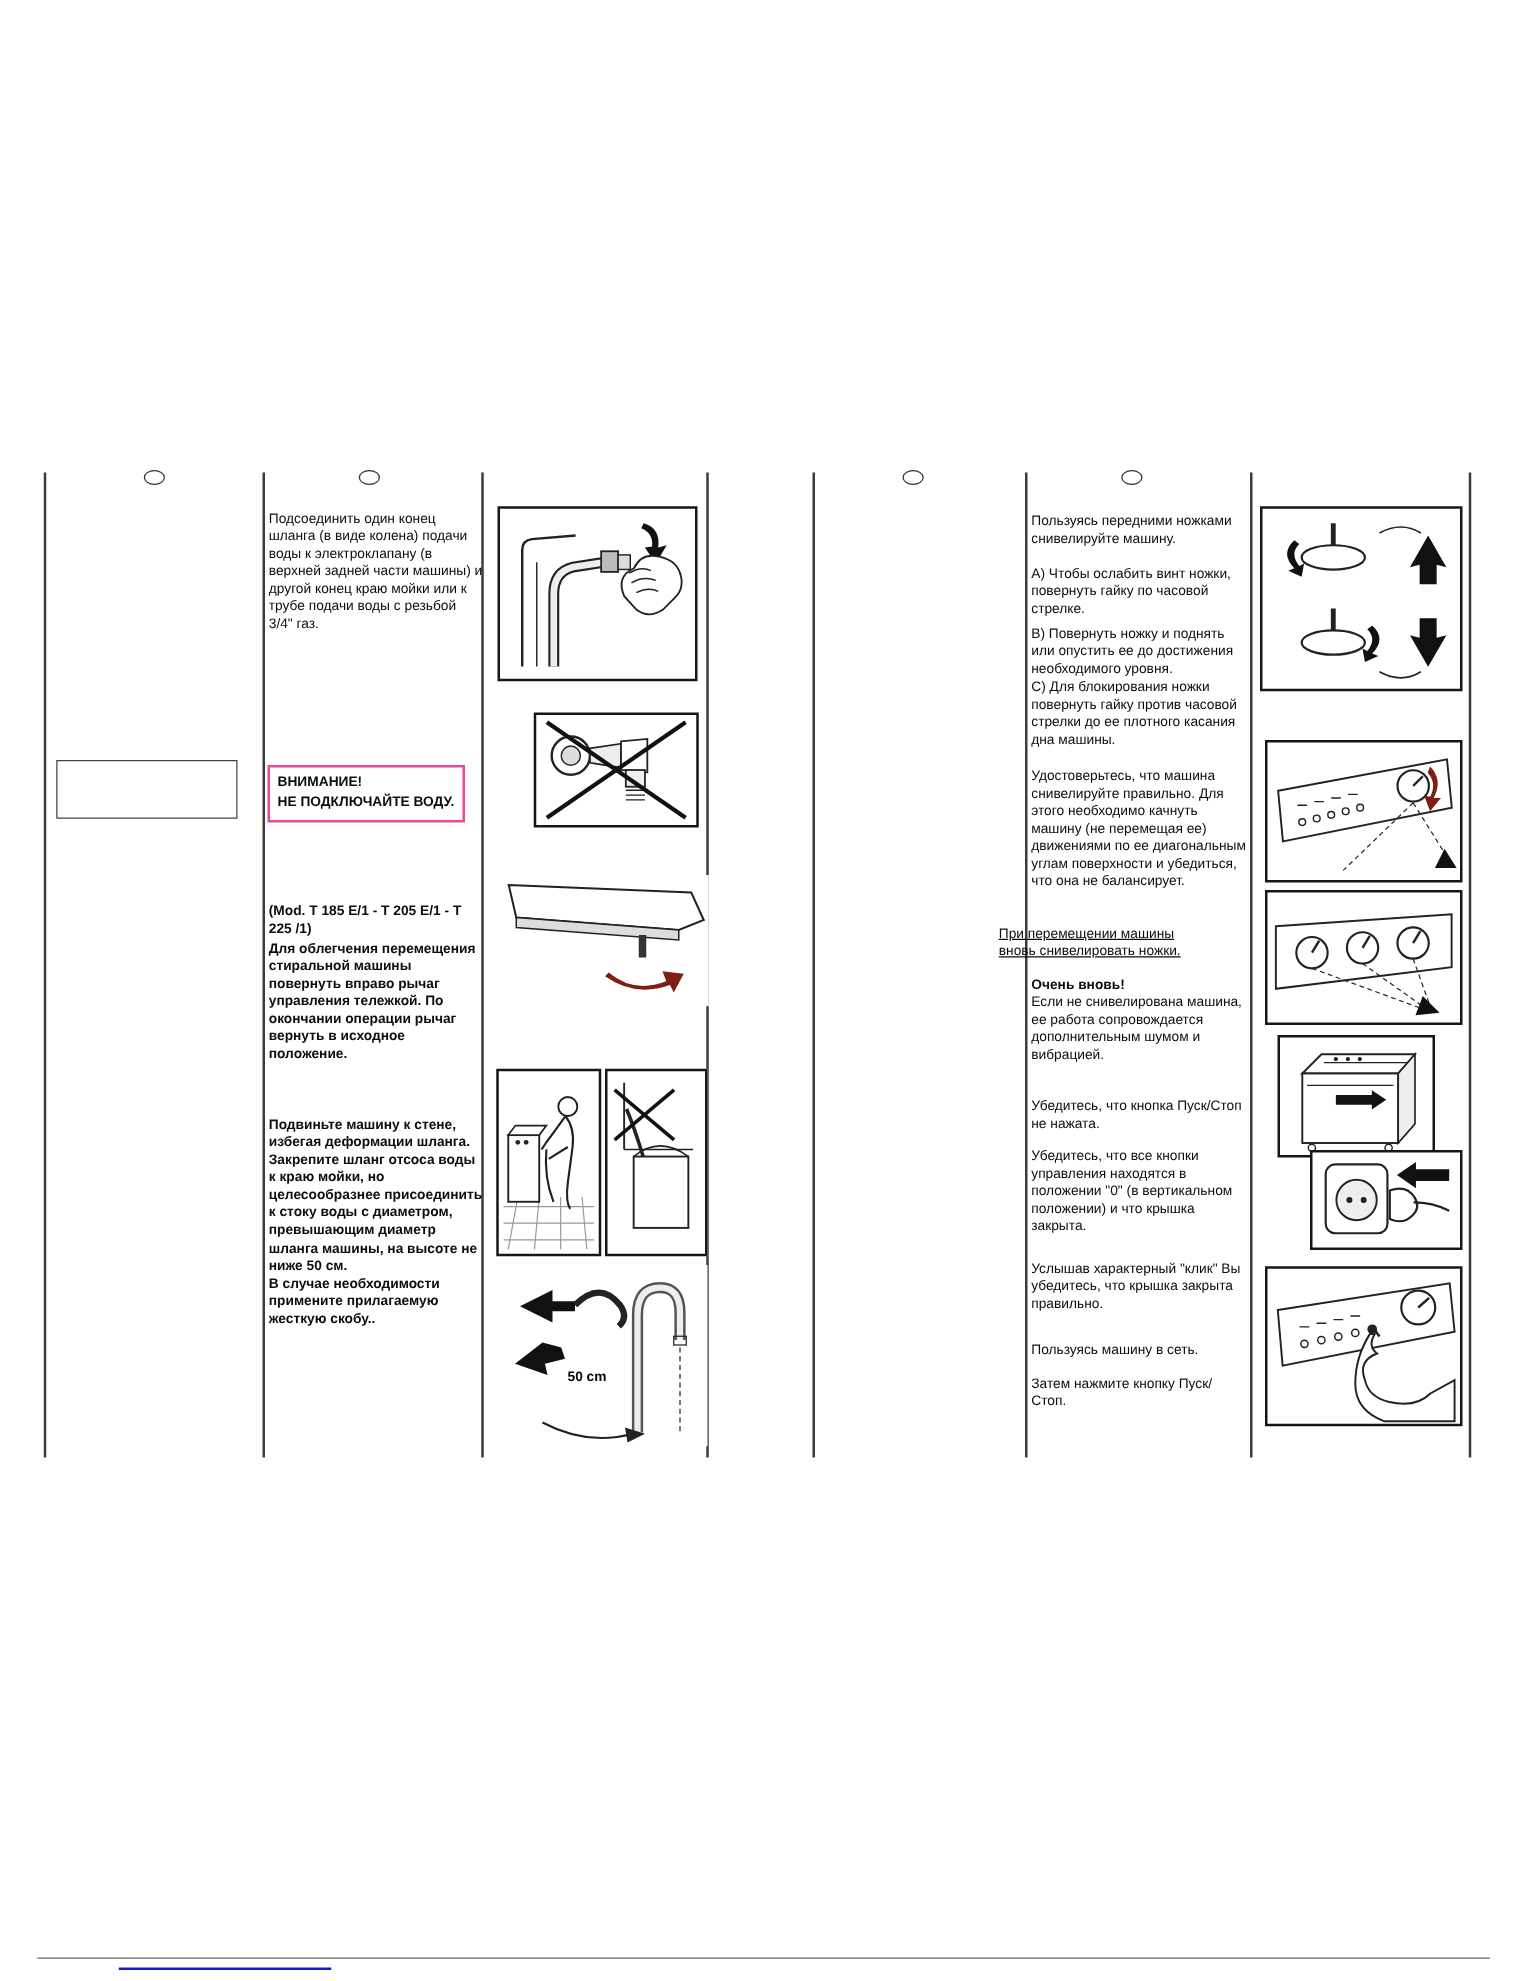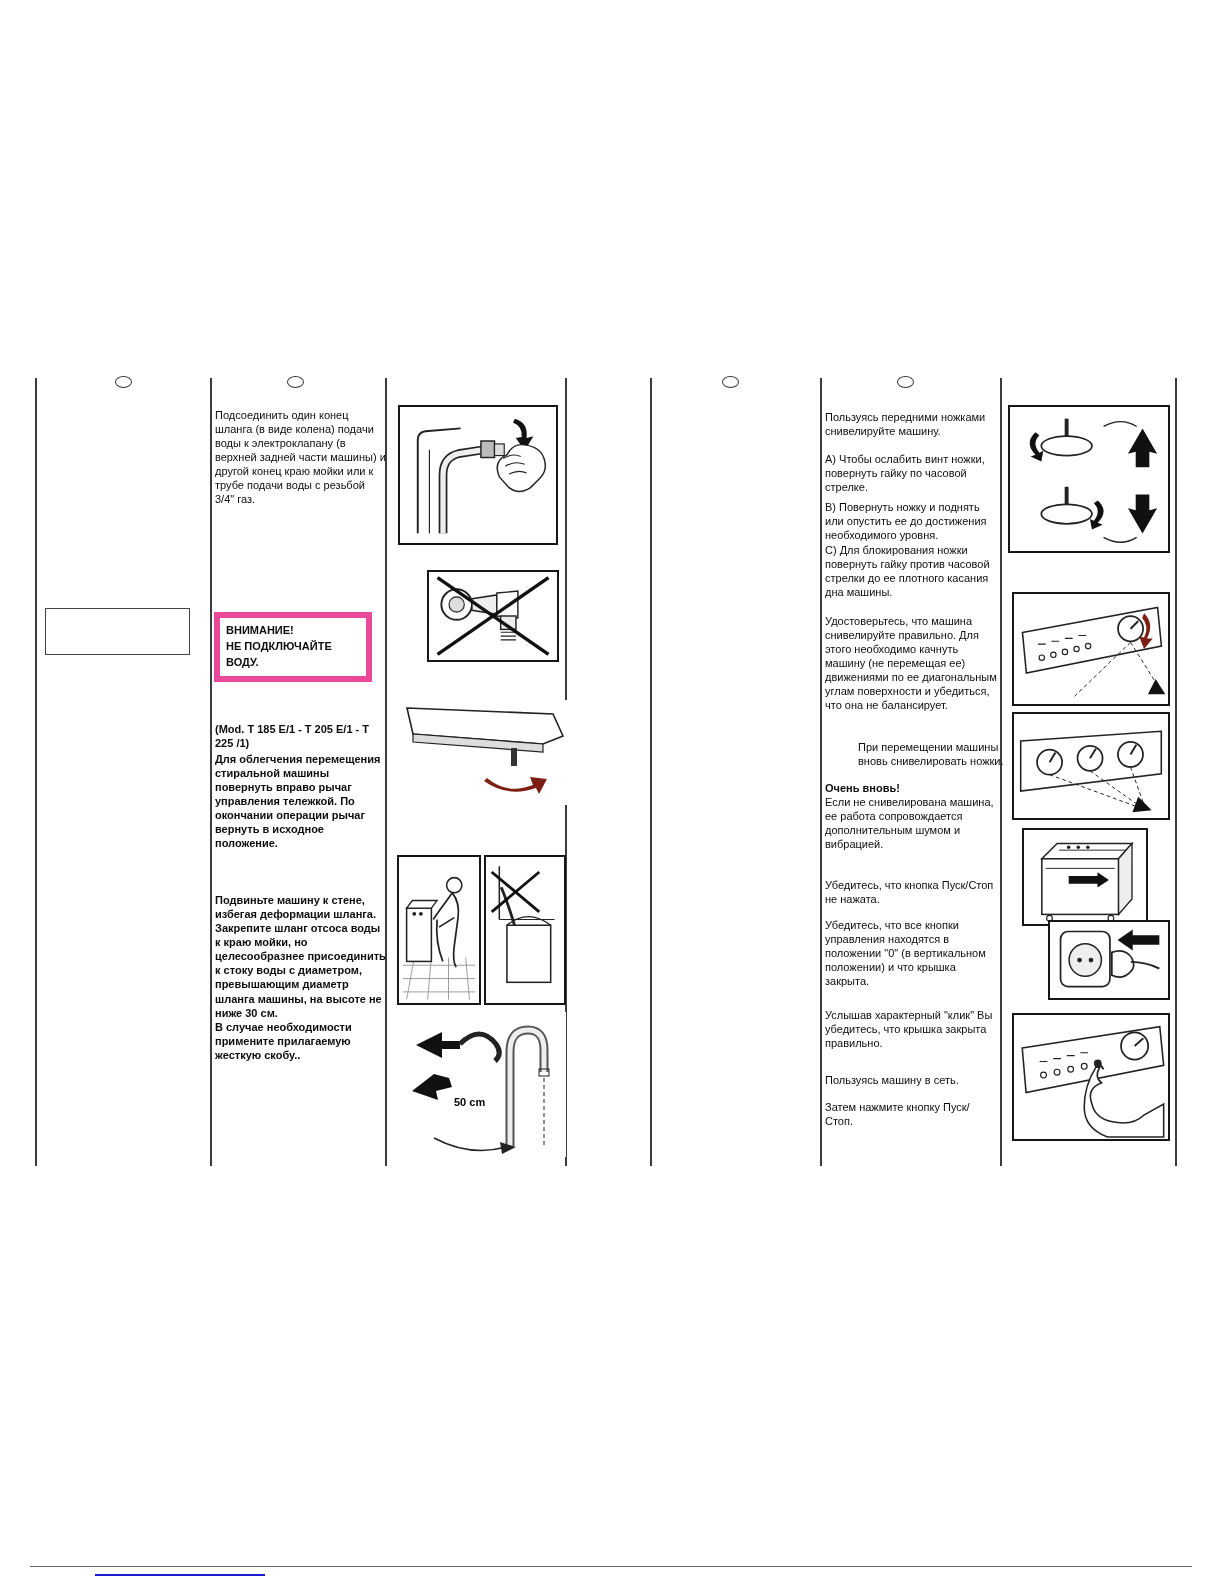--- a/index.html
+++ b/index.html
@@ -17,21 +17,21 @@
     border:1.5px solid #333; border-radius:50%; background:#fff;
   }
   .txt {
     position:absolute; width:172px;
     font-size:11px; line-height:1.28;
     white-space:pre-line;
   }
   .bold { font-weight:bold; }
   .italic { }
   .warning-box {
-    position:absolute; border:6px solid #ec4899; background:#fff;
+    position:absolute; border:2px solid #ec4899; background:#fff;
     padding:5px 6px; font-size:11px; font-weight:bold; line-height:1.45;
     width:158px;
   }
   .empty-box { position:absolute; border:1.2px solid #444; background:#fff; }
   .illo { position:absolute; background:#fff; overflow:hidden; }
   .illo.bordered { border:2px solid #161616; }
   .illo svg { display:block; width:100%; height:100%; }
   .drain-label {
     position:absolute; left:56px; top:84px;
     font-size:11px; font-weight:bold; color:#050505;
@@ -56,21 +56,21 @@
 
 <div class="warning-box" style="left:214px; top:612px;">
   <div>ВНИМАНИЕ!</div>
   <div>НЕ ПОДКЛЮЧАЙТЕ ВОДУ.</div>
 </div>
 
 <div class="txt bold italic" style="left:215px; top:722px;">(Mod. T 185 E/1 - T 205 E/1 - T 225 /1)</div>
 
 <div class="txt bold" style="left:215px; top:752px;">Для облегчения перемещения стиральной машины повернуть вправо рычаг управления тележкой. По окончании операции рычаг вернуть в исходное положение.</div>
 
-<div class="txt bold" style="left:215px; top:893px;">Подвиньте машину к стене, избегая деформации шланга. Закрепите шланг отсоса воды к краю мойки, но целесообразнее присоединить к стоку воды с  диаметром, превышающим диаметр шланга машины, на высоте не ниже 30 см.
+<div class="txt bold" style="left:215px; top:893px;">Подвиньте машину к стене, избегая деформации шланга. Закрепите шланг отсоса воды к краю мойки, но целесообразнее присоединить к стоку воды с  диаметром, превышающим диаметр шланга машины, на высоте не ниже 50 см.
 В случае необходимости примените прилагаемую жесткую скобу..</div>
 
 <div class="illo bordered" style="left:398px; top:405px; width:160px; height:140px;">
   <svg viewBox="0 0 160 140">
     <path d="M118 12 q14 4 12 20 l7 -2 -9 15 -9 -13 6 -1 q1 -11 -9 -15 z" fill="#111"></path>
     <path d="M18 130 L18 34 Q18 26 26 25 L62 22" fill="none" stroke="#222" stroke-width="2"></path>
     <path d="M30 130 L30 44" stroke="#222" stroke-width="1.2" fill="none"></path>
     <path d="M44 130 L44 70 Q44 52 60 48 L86 44" fill="none" stroke="#222" stroke-width="9"></path>
     <path d="M44 130 L44 70 Q44 52 60 48 L86 44" fill="none" stroke="#eee" stroke-width="5.5"></path>
     <rect x="83" y="35" width="14" height="17" fill="#bbb" stroke="#222" stroke-width="1.5"></rect>
@@ -147,21 +147,21 @@
 <div class="vline" style="left:1175px"></div>
 
 <div class="page-circle" style="left:722px"></div>
 <div class="page-circle" style="left:897px"></div>
 
 <div class="txt" style="left:825px; top:410px;">Пользуясь передними ножками снивелируйте машину.</div>
 <div class="txt" style="left:825px; top:452px;">А) Чтобы ослабить винт ножки, повернуть гайку по часовой стрелке.</div>
 <div class="txt" style="left:825px; top:500px;">В) Повернуть ножку и поднять или опустить ее до достижения необходимого уровня.</div>
 <div class="txt" style="left:825px; top:543px;">С) Для блокирования ножки повернуть гайку против часовой стрелки до ее плотного касания дна машины.</div>
 <div class="txt" style="left:825px; top:614px;">Удостоверьтесь, что машина снивелируйте правильно. Для этого необходимо качнуть машину (не перемещая ее) движениями по ее диагональным углам поверхности и убедиться, что она не балансирует.</div>
-<div class="txt" style="left:858px; top:740px;">При перемещении машины вновь снивелировать ножки.</div>
+<div class="txt" style="left:799px; top:740px;text-decoration:underline;">При перемещении машины вновь снивелировать ножки.</div>
 <div class="txt bold" style="left:825px; top:781px;">Очень вновь!</div>
 <div class="txt" style="left:825px; top:795px;">Если не снивелирована машина, ее работа сопровождается дополнительным шумом и вибрацией.</div>
 <div class="txt" style="left:825px; top:878px;">Убедитесь,  что  кнопка Пуск/Стоп не нажата.</div>
 <div class="txt" style="left:825px; top:918px;">Убедитесь, что все кнопки управления находятся в положении "0" (в вертикальном положении) и что крышка закрыта.</div>
 <div class="txt" style="left:825px; top:1008px;">Услышав характерный "клик" Вы убедитесь, что крышка закрыта правильно.</div>
 <div class="txt" style="left:825px; top:1073px;">Пользуясь машину в сеть.</div>
 <div class="txt" style="left:825px; top:1100px;">Затем нажмите кнопку Пуск/Стоп.</div>
 
 <div class="illo bordered" style="left:1008px; top:405px; width:162px; height:148px;">
   <svg viewBox="0 0 162 148">

